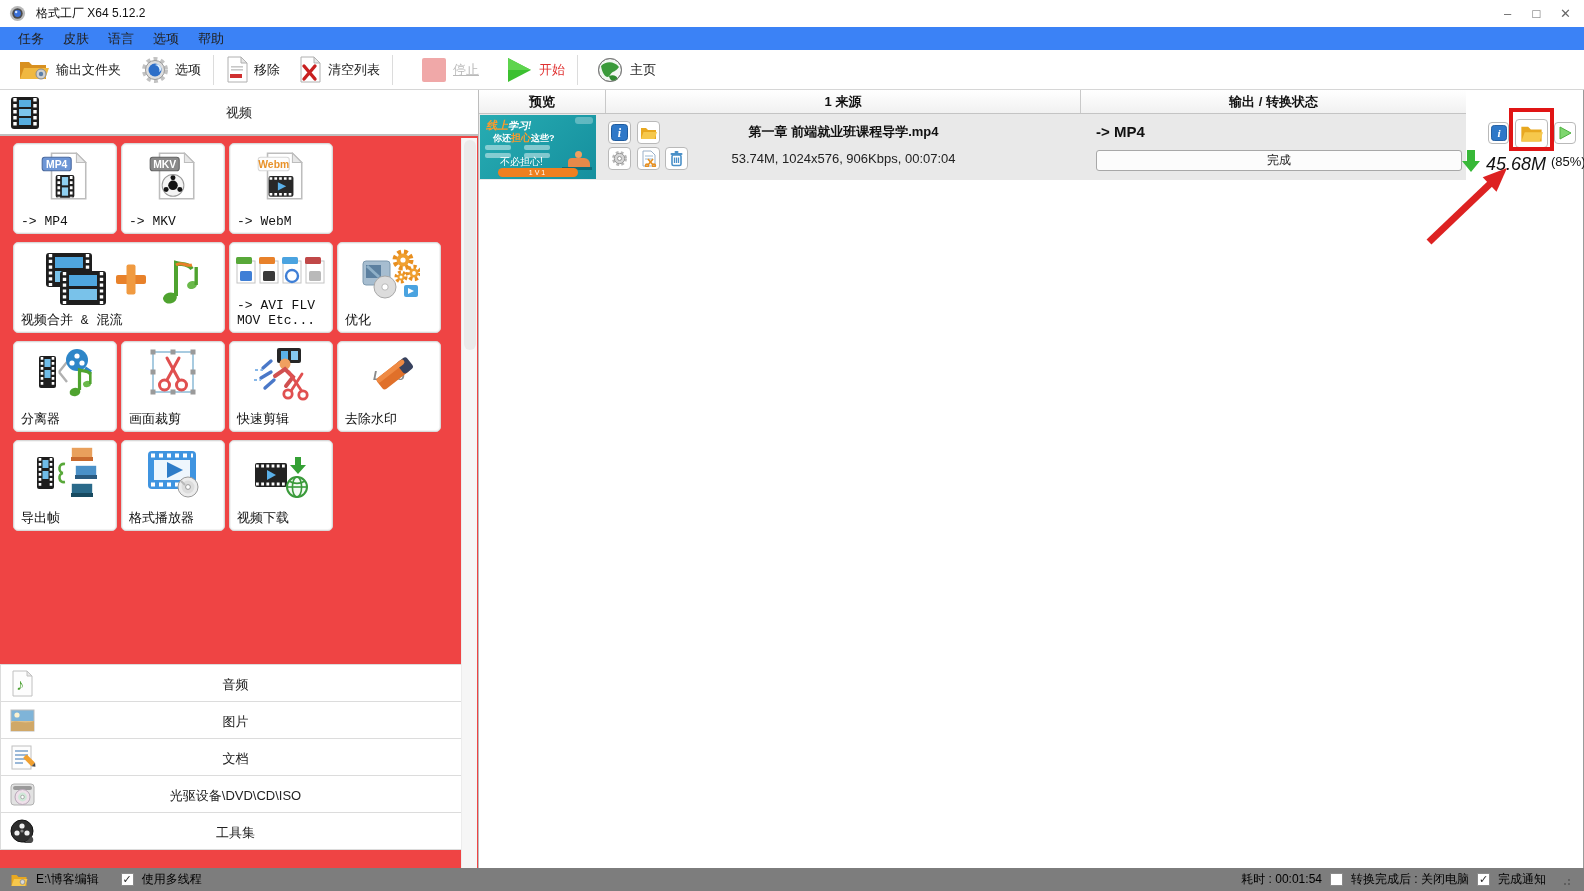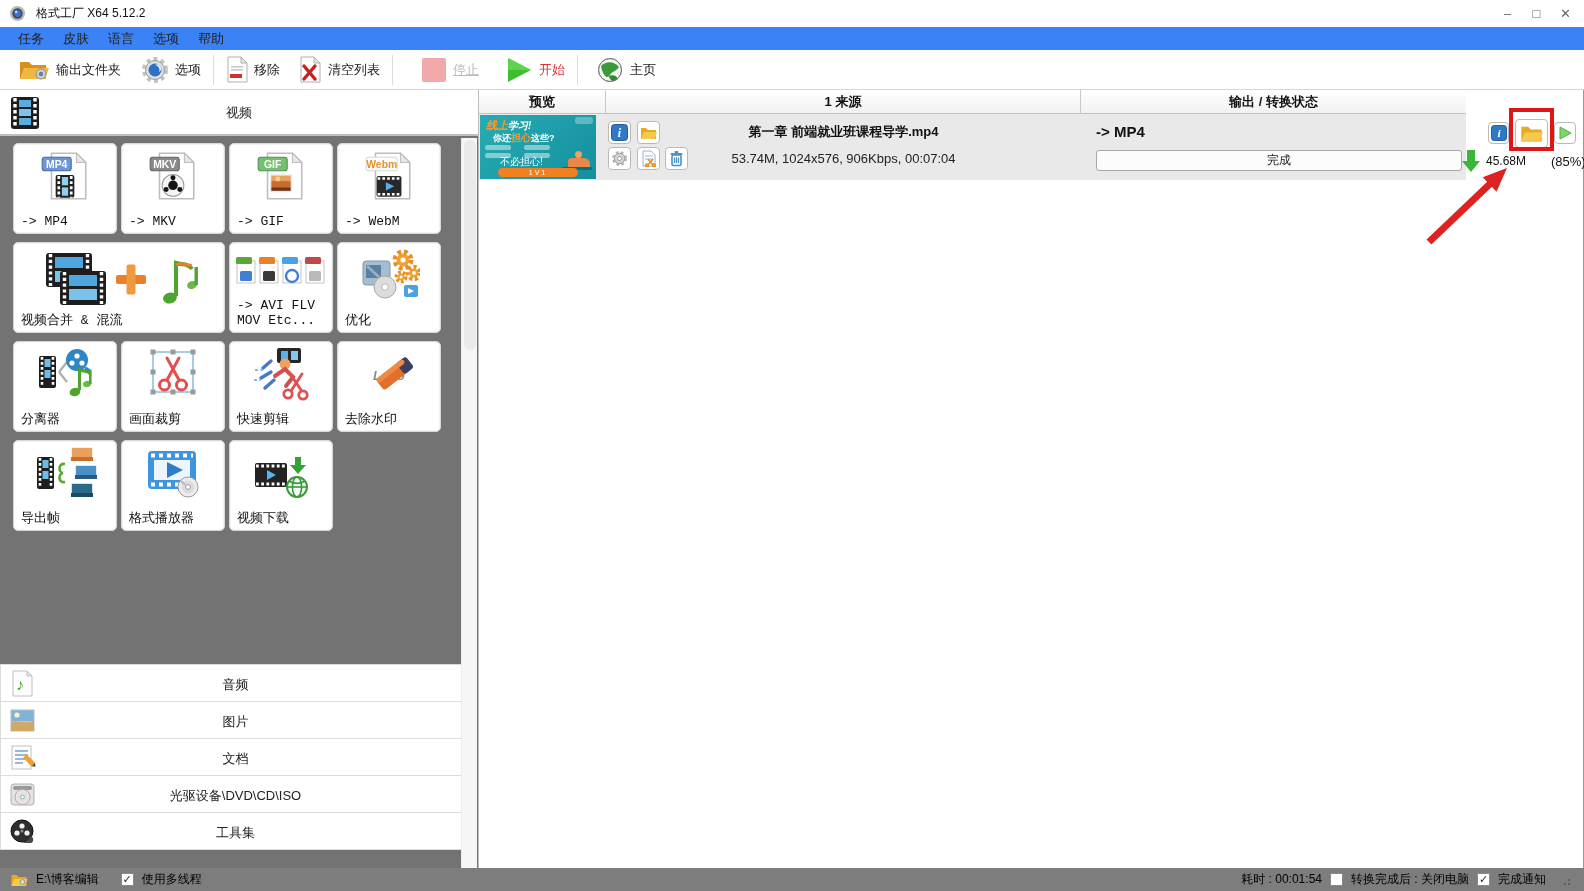--- a/index.html
+++ b/index.html
@@ -20,21 +20,21 @@
   .menuitem:first-child { margin-left:10px; }
 
   
   .toolbar { position:absolute; left:0; top:50px; width:100%; height:40px; background:#fff; border-bottom:1px solid #d6d6d6; display:flex; align-items:center; }
   .toolbtn { display:flex; align-items:center; gap:6px; font-size:13px; color:#222; padding:3px 6px; }
   .toolsep { width:1px; height:30px; background:#dcdcdc; margin:0 6px; }
   .lbl-disabled { color:#b9b9b9;text-decoration:underline; }
   .lbl-start { color:#e03030; }
 
   
-  .leftpanel { position:absolute; left:0; top:90px; width:478px; height:778px; background:#737373; }
+  .leftpanel { position:absolute; left:0; top:90px; width:478px; height:778px; background:#ef4444; }
   .lp-header { position:absolute; left:0; top:0; width:478px; height:46px; border-bottom:2px solid #bfbfbf; background:#fff; }
   .lp-header .hicon { position:absolute; left:8px; top:6px; }
   .lp-header .hlabel { position:absolute; left:0; right:0; top:14px; text-align:center; font-size:13px; color:#222; }
   .lp-scroll { position:absolute; left:461px; top:48px; width:16px; height:730px; background:#f6f6f6; border-left:1px solid #ececec; }
   .lp-thumbtrack { position:absolute; left:2px; top:2px; width:12px; height:210px; background:#eaeaea; border-radius:7px; }
 
   .toolgrid { position:absolute; left:13px; top:53px; display:grid; grid-template-columns:repeat(4,104px); grid-auto-rows:91px; column-gap:4px; row-gap:8px; }
   .toolcard { position:relative; background:#fff; border:1px solid #d9d9d9; border-radius:5px; box-shadow:0 0 0 1px #f3f3f3 inset; }
   .toolcard .ticon { position:absolute; left:0; right:0; top:4px; display:flex; justify-content:center; }
   .toolcard .tlabel { position:absolute; left:7px; right:4px; bottom:4px; font-size:13px; line-height:15px; color:#111; font-family:"Liberation Mono","DejaVu Sans Mono",monospace; white-space:pre-line; }
@@ -65,21 +65,21 @@
   .thumb .badge-tr { position:absolute; right:3px; top:2px; width:18px; height:7px; background:rgba(255,255,255,.3); border-radius:3px; }
   .thumb .person-head { position:absolute; right:14px; top:36px; width:7px; height:7px; border-radius:50%; background:#f0a060; }
   .thumb .person-body { position:absolute; right:6px; top:43px; width:22px; height:10px; border-radius:4px 6px 1px 2px; background:#e8894a; }
   .thumb .person-base { position:absolute; right:4px; top:52px; width:30px; height:3px; background:#0d6d7a; }
 
   .sqbtn { position:absolute; background:#fff; border:1px solid #b9b9b9; border-radius:4px; display:flex; align-items:center; justify-content:center; }
   .fname { position:absolute; left:127px; width:475px; top:9px; text-align:center; font-size:13px; font-weight:bold; color:#111; }
   .fdetails { position:absolute; left:127px; width:475px; top:37px; text-align:center; font-size:13px; color:#222; }
   .ofmt { position:absolute; left:617px; top:9px; font-size:15px; font-weight:bold; color:#111; }
   .progress { position:absolute; left:617px; top:36px; width:366px; height:21px; background:#fcfcfc; border:1px solid #a8a8a8; border-radius:3px; font-size:12px; color:#222; display:flex; align-items:center; justify-content:center; }
-  .result-size { position:absolute; left:1007px; top:40px; font-size:12px; color:#111; }
+  .result-size { position:absolute; left:1007px; top:40px; font-size:18px; color:#111;font-style:italic; }
   .result-pct { position:absolute; left:1072px; top:40px; font-size:13px; color:#111; }
   .downarrow { position:absolute; left:983px; top:36px; }
 
   .highlight-box { position:absolute; left:1030px; top:18px; width:45px; height:43px; border:4px solid #e01515; z-index:20; }
   .annot-arrow { position:absolute; left:930px; top:60px; z-index:21; pointer-events:none; }
 
   
   .statusbar { position:absolute; left:0; top:868px; width:100%; height:23px; background:#7d7d7d; display:flex; align-items:center; font-size:12px; color:#000; }
   .sb-left { display:flex; align-items:center; gap:8px; margin-left:10px; }
   .sb-right { display:flex; align-items:center; gap:8px; margin-left:auto; margin-right:14px;text-align:center; }
@@ -222,36 +222,20 @@
           <circle cx="27" cy="36" r="10.5" fill="#f4f4f4" stroke="#9a9a9a"></circle>
           <circle cx="27" cy="36" r="4.6" fill="#141414"></circle>
           <circle cx="27" cy="28.6" r="2.4" fill="#141414"></circle>
           <circle cx="20.4" cy="40" r="2.4" fill="#141414"></circle>
           <circle cx="33.6" cy="40" r="2.4" fill="#141414"></circle>
         </svg>
           </div>
         <div class="tlabel">-&gt; MKV</div>
       </div>
 
-      <div class="toolcard">
-        <div class="ticon">
-            <svg width="56" height="56" viewBox="0 0 54 54">
-          <path d="M14 5h24l9 9v35H14z" fill="#fff" stroke="#bdbdbd" stroke-width="1.5"></path>
-          <path d="M38 5l9 9h-9z" fill="#e7e7e7" stroke="#bdbdbd"></path>
-          <rect x="5" y="9" width="28" height="13" rx="2.5" fill="#74c06e" stroke="#4f9150"></rect>
-          <text x="19" y="19" font-size="10" font-weight="bold" fill="#fff" text-anchor="middle">GIF</text>
-          <rect x="17" y="26" width="20" height="16" fill="#e9a05c"></rect>
-          <rect x="17" y="32" width="20" height="6" fill="#c96a2e"></rect>
-          <rect x="17" y="38" width="20" height="4" fill="#6e3318"></rect>
-          <circle cx="24" cy="30" r="2.4" fill="#f6d08a"></circle>
-          <rect x="17" y="26" width="20" height="16" fill="none" stroke="#e8e8e8" stroke-width="1.4"></rect>
-        </svg>
-          </div>
-        <div class="tlabel">-&gt; GIF</div>
-      </div>
 
       <div class="toolcard">
         <div class="ticon">
             <svg width="56" height="56" viewBox="0 0 54 54">
           <path d="M14 5h24l9 9v35H14z" fill="#fff" stroke="#bdbdbd" stroke-width="1.5"></path>
           <path d="M38 5l9 9h-9z" fill="#e7e7e7" stroke="#bdbdbd"></path>
           <rect x="5" y="9" width="30" height="13" rx="2.5" fill="#fdfdfd" stroke="#d8d8d8"></rect>
           <text x="20" y="19" font-size="10" font-weight="bold" fill="#e8922a" text-anchor="middle">Webm</text>
           <rect x="15" y="27" width="24" height="20" rx="2" fill="#282828"></rect>
           <line x1="16" y1="29.4" x2="38" y2="29.4" stroke="#fff" stroke-width="2.4" stroke-dasharray="2.6 2"></line>

